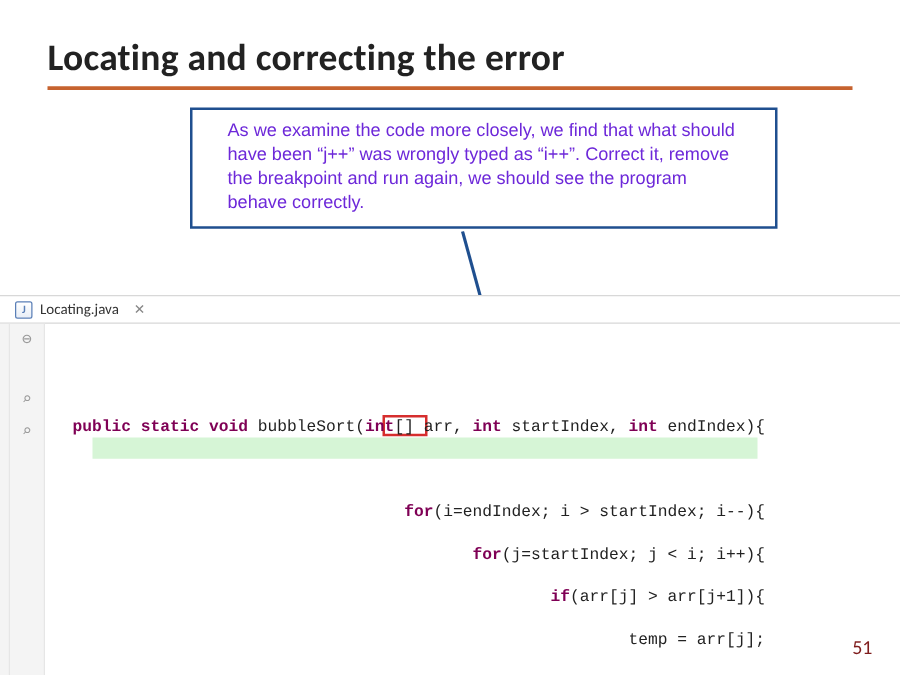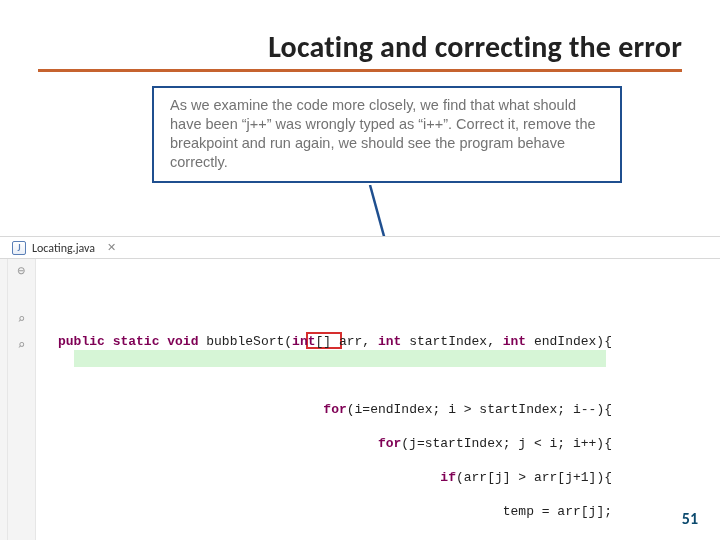--- a/index.html
+++ b/index.html
@@ -13,33 +13,32 @@
   }
   .slide { width: 100%; height: 100%; padding: 28px 38px 36px 38px; position: relative; }
   .title {
     font-size: 30px;
     font-weight: 700;
     color: #222;
     border-bottom: 3px solid #c6632f;
     padding-bottom: 4px;
     margin-bottom: 14px;
     letter-spacing: .2px;
-    text-align: right;
   }
   .callout {
     position: relative;
     margin-left: 114px;
     margin-right: 60px;
     border: 2px solid #1f4f8f;
     background: #fff;
-    padding: 8px 16px;
+    padding: 8px 28px;
     font-family: Arial, sans-serif;
     font-size: 14.5px;
     line-height: 1.32;
-    color: #737373;
+    color: #6d28d9;
   }
   .arrow-svg {
     position: absolute;
     left: 350px;
     top: 185px;
     pointer-events: none;
   }
   .ide {
     position: absolute;
     left: 0;
@@ -112,23 +111,22 @@
   .code .codeline { position: relative; z-index: 1; text-align: right; }
   .err-box {
     position: absolute;
     border: 2px solid #d62e2e;
     pointer-events: none;
   }
   .pagenum {
     position: absolute;
     bottom: 12px;
     right: 22px;
-    color: #0c4a6e;
+    color: #7f1d1d;
     font-size: 16px;
-    font-weight: bold;
   }
 </style>
 </head>
 <body>
 
 <div class="slide">
   <div class="title">Locating and correcting the error</div>
 
   <div class="callout">
     <span>As we examine the code more closely, we find that what should have been “j++” was wrongly typed as “i++”. Correct it, remove the breakpoint and run again, we should see the program behave correctly.</span>

